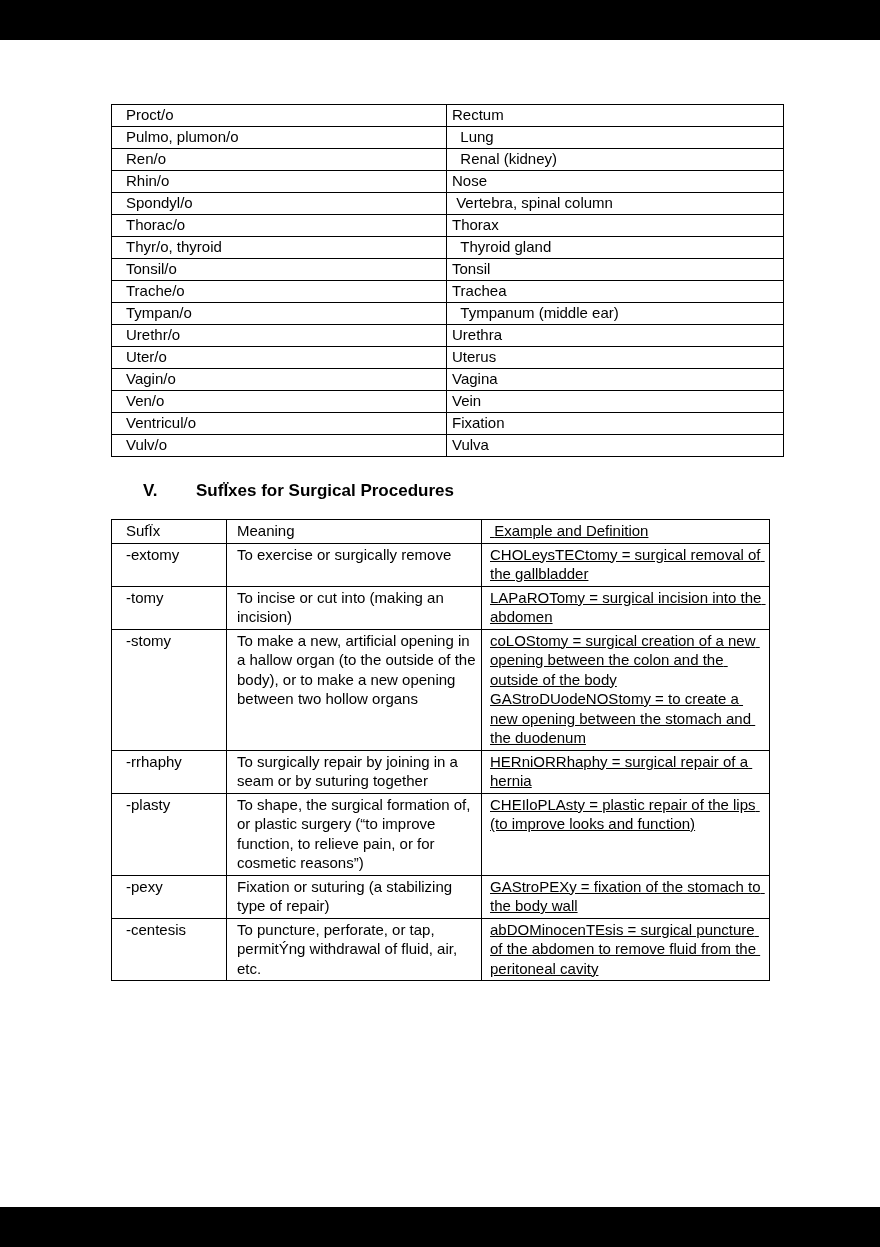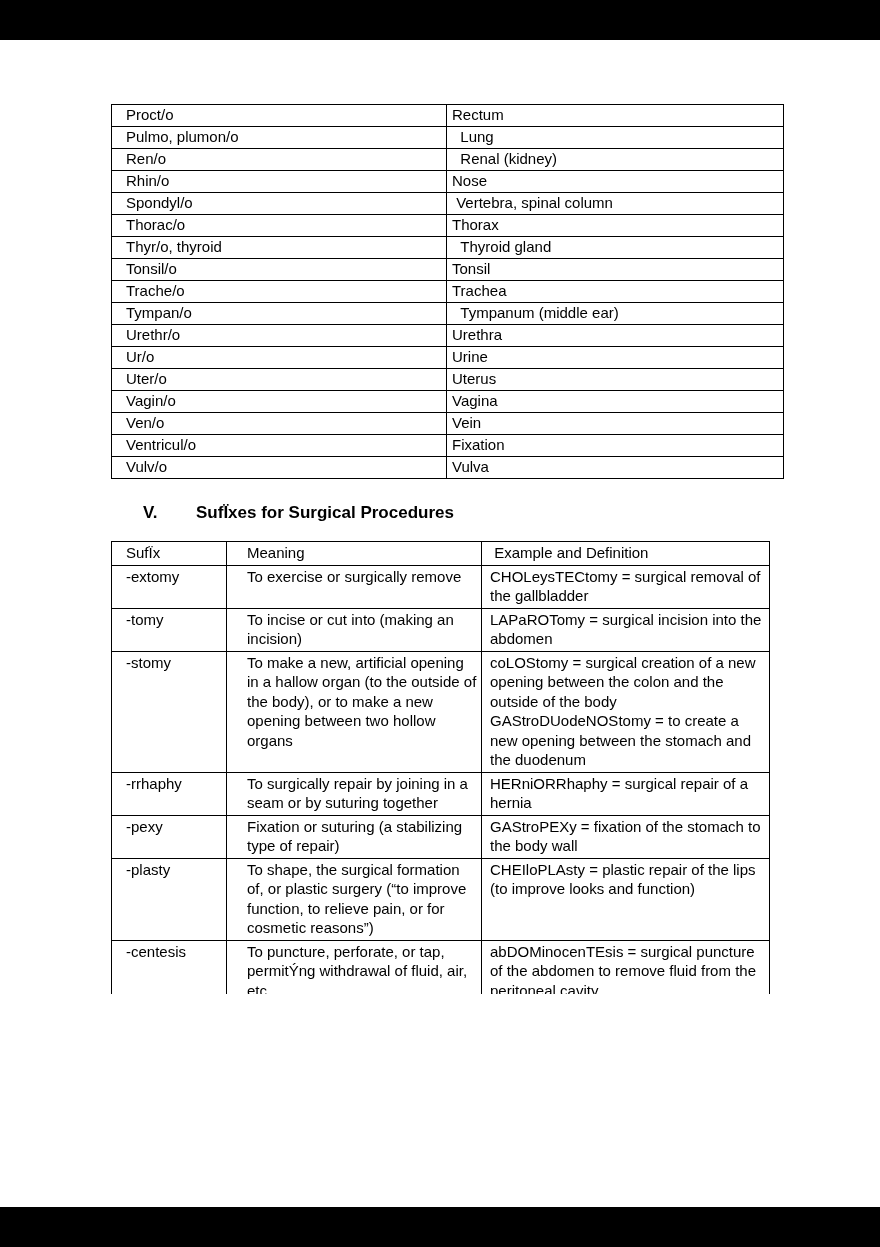--- a/index.html
+++ b/index.html
@@ -14,22 +14,22 @@
   table { border-collapse: collapse; font-size: 15px; color: #000; table-layout: fixed; }
   td, th { border: 1px solid #000; vertical-align: top; white-space: pre-wrap; text-align: left; font-weight: normal; padding: 0 4px 1px 4px; line-height: 20px; overflow: hidden; }
 
   .t1 { width: 673px; }
   .t1 .c1 { width: 335px; padding-left: 14px; }
   .t1 .c2 { padding-left: 5px; }
 
   .t2 { width: 659px; }
   .t2 td, .t2 th { line-height: 19.5px; padding-top: 1px; padding-bottom: 2px; }
   .t2 .col-suffix  { width: 115px; padding-left: 14px; }
-  .t2 .col-meaning { width: 255px; padding-left: 20px; }
-  .t2 .col-example { padding-left: 8px; }
+  .t2 .col-meaning { width: 255px; padding-left: 10px; }
+  .t2 .col-example { padding-left: 8px; text-decoration: underline; }
 
   .heading { margin: 24px 0 18px 32px; font-weight: bold; font-size: 17px; }
   .heading .numeral { display: inline-block; width: 53px; }
   .heading.last { margin-top: 23px; }
 </style>
 </head>
 <body>
 
 <div class="page">
   <div class="bar top"></div>
@@ -76,24 +76,20 @@
         </tr>
         <tr>
           <td class="c1">Tympan/o</td>
           <td class="c2">  Tympanum (middle ear)</td>
         </tr>
         <tr>
           <td class="c1">Urethr/o</td>
           <td class="c2">Urethra</td>
         </tr>
         <tr>
-          <td class="c1">Ur/o</td>
-          <td class="c2">Urine</td>
-        </tr>
-        <tr>
           <td class="c1">Uter/o</td>
           <td class="c2">Uterus</td>
         </tr>
         <tr>
           <td class="c1">Vagin/o</td>
           <td class="c2">Vagina</td>
         </tr>
         <tr>
           <td class="c1">Ven/o</td>
           <td class="c2">Vein</td>
@@ -137,28 +133,28 @@
           <td class="col-meaning">To make a new, artificial opening in a hallow organ (to the outside of the body), or to make a new opening between two hollow organs</td>
           <td class="col-example">coLOStomy = surgical creation of a new opening between the colon and the outside of the body
 GAStroDUodeNOStomy = to create a new opening between the stomach and the duodenum</td>
         </tr>
         <tr>
           <td class="col-suffix">-rrhaphy</td>
           <td class="col-meaning">To surgically repair by joining in a seam or by suturing together</td>
           <td class="col-example">HERniORRhaphy = surgical repair of a hernia</td>
         </tr>
         <tr>
+          <td class="col-suffix">-plasty</td>
+          <td class="col-meaning">To shape, the surgical formation of, or plastic surgery (“to improve function, to relieve pain, or for cosmetic reasons”)</td>
+          <td class="col-example">CHEIloPLAsty = plastic repair of the lips (to improve looks and function)</td>
+        </tr>
+        <tr>
           <td class="col-suffix">-pexy</td>
           <td class="col-meaning">Fixation or suturing (a stabilizing type of repair)</td>
           <td class="col-example">GAStroPEXy = fixation of the stomach to the body wall</td>
-        </tr>
-        <tr>
-          <td class="col-suffix">-plasty</td>
-          <td class="col-meaning">To shape, the surgical formation of, or plastic surgery (“to improve function, to relieve pain, or for cosmetic reasons”)</td>
-          <td class="col-example">CHEIloPLAsty = plastic repair of the lips (to improve looks and function)</td>
         </tr>
         <tr>
           <td class="col-suffix">-centesis</td>
           <td class="col-meaning">To puncture, perforate, or tap, permitÝng withdrawal of fluid, air, etc.</td>
           <td class="col-example">abDOMinocenTEsis = surgical puncture of the abdomen to remove fluid from the peritoneal cavity</td>
         </tr>
       </tbody>
     </table>
 
     <div class="heading last">

